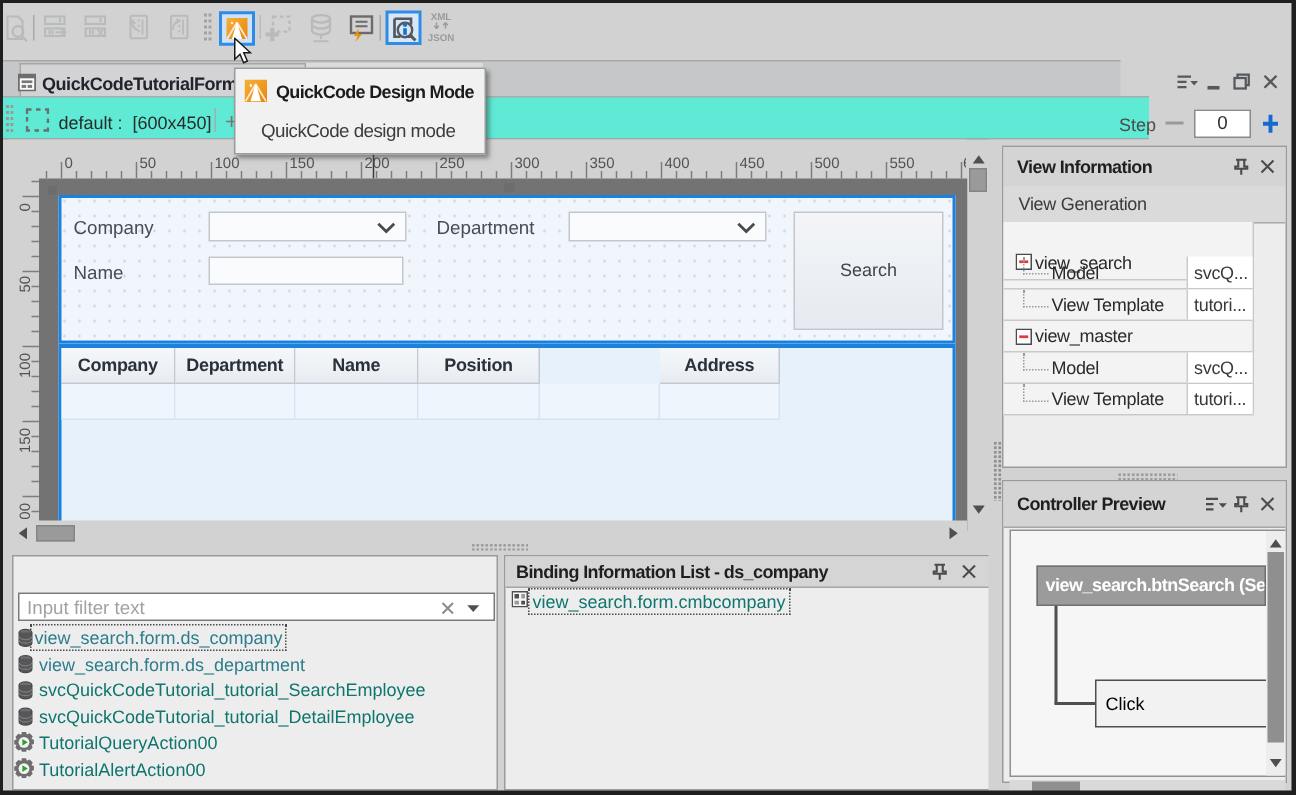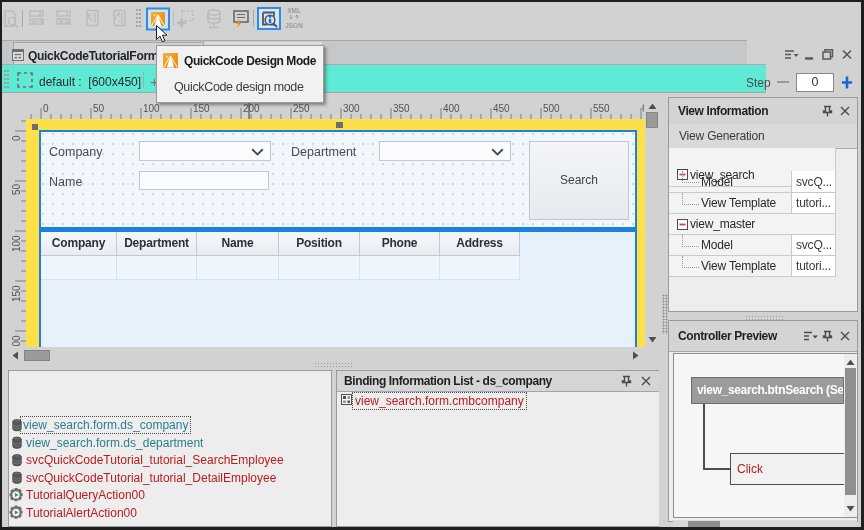--- a/index.html
+++ b/index.html
@@ -8,37 +8,37 @@
 svg{display:block}
 
 #toolbar{left:0;top:0;width:861px;height:40px;background:#d2d2d3}
 #tabbar{left:0;top:40px;width:747px;height:24px;background:#c6c7c8;border-top:1px solid #a8a8a8;box-sizing:border-box}
 #tab1{left:13px;top:1px;width:191px;height:23px;background:#d3d3d5;border:1px solid #a5a5a6;border-bottom:none;box-sizing:border-box}
 #row3{left:0;top:64px;width:766px;height:29px;background:#5eead4;border-top:1px solid #ababab;border-bottom:1px solid #a5a5a5;box-sizing:border-box}
 
 #hruler{left:26px;top:93px;width:618px;height:26px;background:#d2d2d3}
 #vruler{left:6px;top:119px;width:20px;height:227px;background:#d2d2d3}
 #corner{left:6px;top:93px;width:20px;height:26px;background:#d2d2d3}
-#canvas{left:26px;top:119px;width:619px;height:235px;background:#fde047;overflow:hidden}
+#canvas{left:26px;top:119px;width:619px;height:235px;background:#737373;overflow:hidden}
 #form{position:absolute;left:13px;top:11px;width:598px;height:300px}
 #searchpanel{position:absolute;left:0;top:0;width:598px;height:99px;border:2px solid #1a82de;background:#f1f6fd;background-image:radial-gradient(circle,#d2d8e1 0.8px,transparent 1px);background-size:10px 10px;background-position:7px 7px;box-sizing:border-box}
 #gridpanel{position:absolute;left:0;top:99px;width:598px;height:300px;border:2px solid #1a82de;border-top-width:3px;background:#e7f1fb;box-sizing:border-box}
 .flabel{position:absolute;font-size:12.5px;color:#454d56}
 .combo{position:absolute;height:20px;background:#fafbfd;border:1px solid #c2c7cf;box-sizing:border-box}
 .gridhead{position:absolute;top:0px;height:24px;background:linear-gradient(#f5f7fa,#e8ecf2);border-right:1px solid #c3c9d2;border-bottom:1px solid #c3c9d2;box-sizing:border-box;font-size:12px;letter-spacing:-0.2px;font-weight:bold;color:#2b3138;text-align:center;line-height:23px}
 .gridcell{position:absolute;top:24px;height:24px;background:#eef5fc;border-right:1px solid #d5e2f0;border-bottom:1px solid #d5e2f0;box-sizing:border-box}
 
 #hscroll{left:6px;top:347px;width:639px;height:17px;background:#d2d2d3}
 #vscroll{left:645px;top:95px;width:14px;height:252px;background:#d2d2d3}
 .panel{position:absolute;background:#ededee;border:1px solid #9b9b9b;box-sizing:border-box}
 .phead{position:absolute;left:0;top:0;right:0;height:20px;background:#d5d5d6;border-bottom:1px solid #a5a5a5;font-size:12px;letter-spacing:-0.4px;font-weight:bold;color:#1f1f1f;line-height:20px}
 
 #rightarea{left:659px;top:93px;width:200px;height:434px;background:#d2d2d3}
 .item.teal{color:#2d7d8a}
-.item{position:absolute;font-size:12px;color:#b91c1c;white-space:nowrap}
+.item{position:absolute;font-size:12px;color:#0f766e;white-space:nowrap}
 .vrow{position:absolute;left:0;width:166px;height:21.5px;border-bottom:1px solid #c9c9ca;box-sizing:border-box}
 .vrow .exp{position:absolute;left:8px;top:5px;width:11px;height:11px}
 .tlab{position:absolute;top:3.5px;white-space:nowrap}
 .vval{position:absolute;left:122px;top:0;width:44px;height:20.5px;background:#fff;border-left:1px solid #c9c9ca;box-sizing:border-box;padding:3.5px 0 0 4px;color:#3a3a3a}
 .dotl{position:absolute;left:13px;top:0;width:16px;height:11px;border-left:1px dotted #9a9a9a;border-bottom:1px dotted #9a9a9a}
 
 #tooltip{left:156px;top:45px;width:168px;height:58px;background:#f1f1f2;border:1px solid #9b9b9b;box-shadow:2px 2px 3px rgba(60,60,60,.55);box-sizing:border-box;z-index:50}
 </style></head>
 <body>
 <div id="win">
@@ -240,21 +240,20 @@
         </div>
         <div class="flabel" style="left:8px;top:42.5px">Name</div>
         <div class="combo" style="left:98px;top:39px;width:130px;height:19px"></div>
         <div class="abs" style="left:488px;top:9px;width:100px;height:79px;background:linear-gradient(#f3f5f8,#e6eaf0);border:1px solid #c3c7cd;box-sizing:border-box;font-size:12px;color:#3f454d;text-align:center;line-height:77px">Search</div>
       </div>
       <div id="gridpanel">
         <div class="gridhead" style="left:0px;width:76px">Company</div>
         <div class="gridhead" style="left:76px;width:80px">Department</div>
         <div class="gridhead" style="left:156px;width:82px">Name</div>
         <div class="gridhead" style="left:238px;width:81px">Position</div>
-        <div class="gridhead" style="left:319px;width:80px">Phone</div>
         <div class="gridhead" style="left:399px;width:80px">Address</div>
         <div class="gridcell" style="left:0px;width:76px"></div>
         <div class="gridcell" style="left:76px;width:80px"></div>
         <div class="gridcell" style="left:156px;width:82px"></div>
         <div class="gridcell" style="left:238px;width:81px"></div>
         <div class="gridcell" style="left:319px;width:80px"></div>
         <div class="gridcell" style="left:399px;width:80px"></div>
       </div>
     </div>
   </div>
@@ -271,20 +270,29 @@
     <svg class="abs" style="left:3px;top:7px" width="9" height="8" viewBox="0 0 9 8">
         <path d="M0.5,7 L4.5,1.5 L8.5,7 z" fill="#4f4f4f"></path>
       </svg>
     <div class="abs" style="left:1px;top:17px;width:12px;height:16px;background:#9a9a9b;border:1px solid #858586;box-sizing:border-box"></div>
     <svg class="abs" style="left:3px;top:241px" width="9" height="8" viewBox="0 0 9 8">
         <path d="M0.5,1 L4.5,6.5 L8.5,1 z" fill="#4f4f4f"></path>
       </svg>
   </div>
   <div class="abs" style="left:314px;top:362px;width:38px;height:5px;background-image:radial-gradient(circle,#9a9a9a 0.8px,transparent 1px);background-size:3px 3px"></div>
   <div class="abs panel" id="invpanel" style="left:8px;top:370px;width:324px;height:157px">
+    <div class="abs" style="left:3px;top:24px;width:318px;height:19px;background:#fff;border:1px solid #7a7a7a;box-sizing:border-box">
+      <div class="abs" style="left:5px;top:2px;font-size:12.5px;color:#a2a2a4">Input filter text</div>
+      <svg class="abs" style="right:26px;top:5px" width="9" height="9" viewBox="0 0 9 9">
+          <path d="M1,1 l7,7 M8,1 l-7,7" stroke="#8a8a8a" stroke-width="1.3"></path>
+        </svg>
+      <svg class="abs" style="right:9px;top:7px" width="9" height="6" viewBox="0 0 9 6">
+          <path d="M0.5,0.5 L4.5,5 L8.5,0.5 z" fill="#4f4f4f"></path>
+        </svg>
+    </div>
     <div class="item teal" style="left:11px;top:45px;border:1px dotted #4a4a4a;padding:1px 2px 1px 2px">view_search.form.ds_company</div>
     <div class="item teal" style="left:17px;top:64.5px">view_search.form.ds_department</div>
     <div class="item" style="left:17px;top:99.5px">svcQuickCodeTutorial_tutorial_DetailEmployee</div>
     <div class="item" style="left:17px;top:82px">svcQuickCodeTutorial_tutorial_SearchEmployee</div>
     <div class="item" style="left:17px;top:117px">TutorialQueryAction00</div>
     <div class="item" style="left:17px;top:134.5px">TutorialAlertAction00</div>
     <svg class="abs" style="left:0px;top:46px" width="16" height="108" viewBox="0 0 16 108">
       <defs>
         <g id="db1">
             <ellipse cx="7" cy="2.6" rx="4.2" ry="2" fill="#6e6e70" stroke="#4a4a4b" stroke-width="0.9"></ellipse>
@@ -386,21 +394,21 @@
             <path d="M1,1 l8,8 M9,1 l-8,8" stroke="#4b4b4b" stroke-width="1.4"></path>
           </svg>
       </div>
       <div class="abs" id="ctrlcontent" style="left:4px;top:32px;width:184px;height:165px;background:#f6f6f7;border:1px solid #8f8f8f;box-sizing:border-box">
         <div class="abs" style="left:29px;top:49px;width:1.5px;height:66px;background:#4f4f4f"></div>
         <div class="abs" style="left:29px;top:114px;width:28px;height:1.5px;background:#4f4f4f"></div>
         <div class="abs" style="left:17px;top:23px;width:153px;height:27px;background:#9b9b9c;border:1px solid #6f6f6f;box-sizing:border-box;overflow:hidden">
           <div class="abs" style="left:5px;top:5px;font-size:12px;letter-spacing:-0.35px;font-weight:bold;color:#fff;white-space:nowrap">view_search.btnSearch (Se</div>
         </div>
         <div class="abs" style="left:56px;top:99px;width:115px;height:32px;background:#f2f2f3;border:1.5px solid #4f4f4f;box-sizing:border-box;overflow:hidden">
-          <div class="abs" style="left:6px;top:8px;font-size:12px;color:#b91c1c">Click</div>
+          <div class="abs" style="left:6px;top:8px;font-size:12px;color:#000000">Click</div>
         </div>
         <div class="abs" style="left:170px;top:0;width:13px;height:163px;background:#ededee">
           <svg class="abs" style="left:2px;top:4px" width="9" height="8" viewBox="0 0 9 8">
               <path d="M0.5,7 L4.5,1.5 L8.5,7 z" fill="#4f4f4f"></path>
             </svg>
           <div class="abs" style="left:1px;top:14px;width:11px;height:127px;background:#8f8f90"></div>
           <svg class="abs" style="left:2px;top:151px" width="9" height="8" viewBox="0 0 9 8">
               <path d="M0.5,1 L4.5,6.5 L8.5,1 z" fill="#4f4f4f"></path>
             </svg>
         </div>

